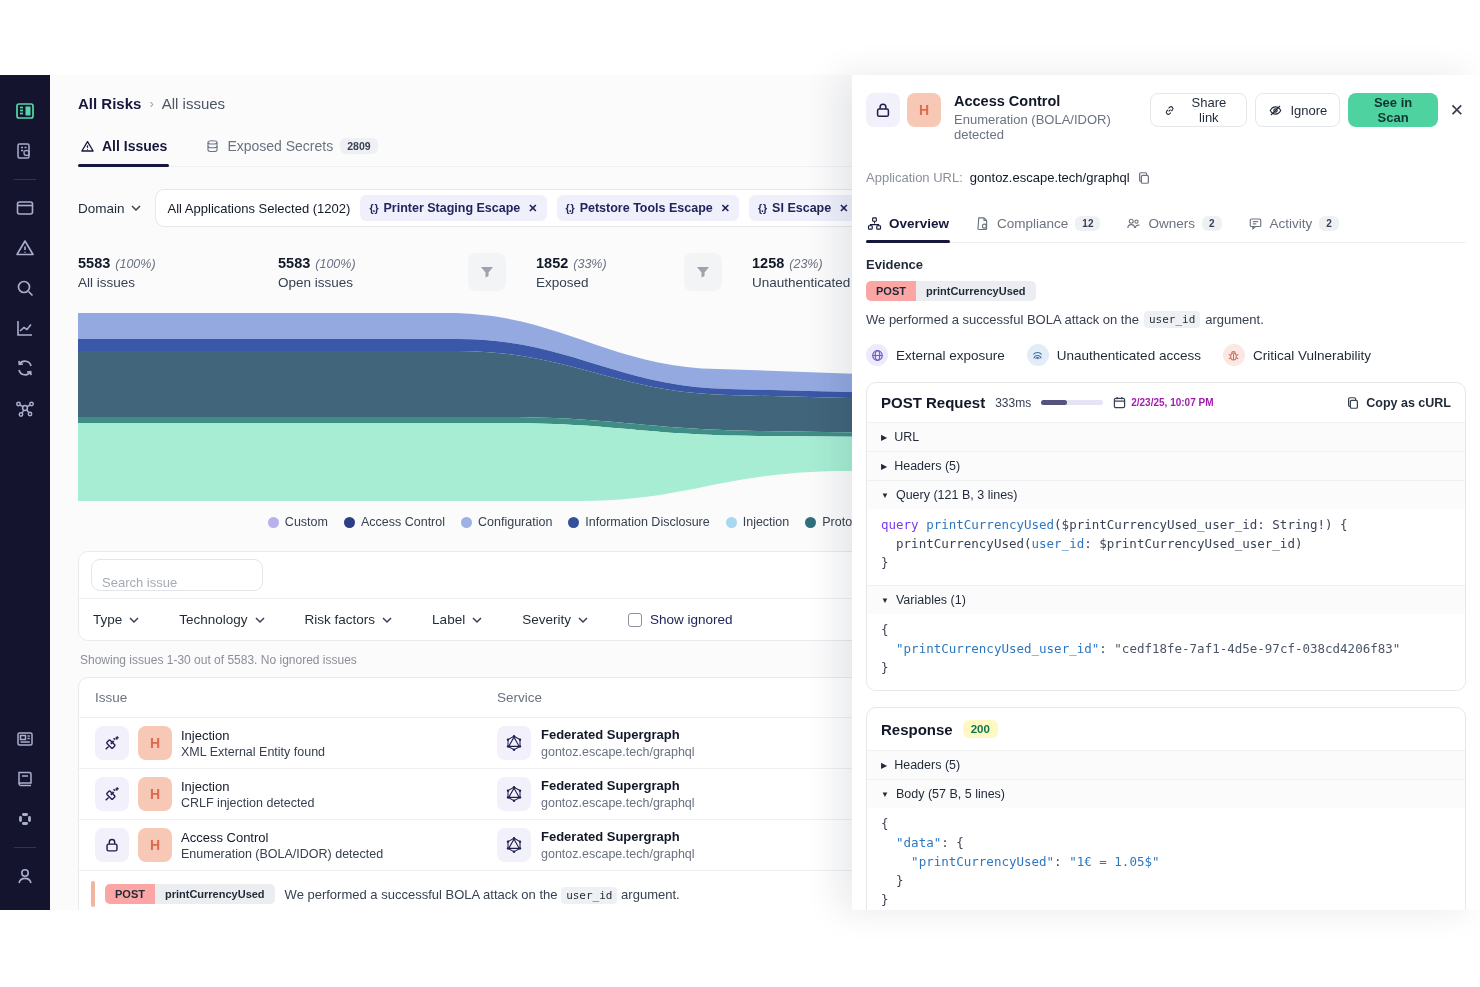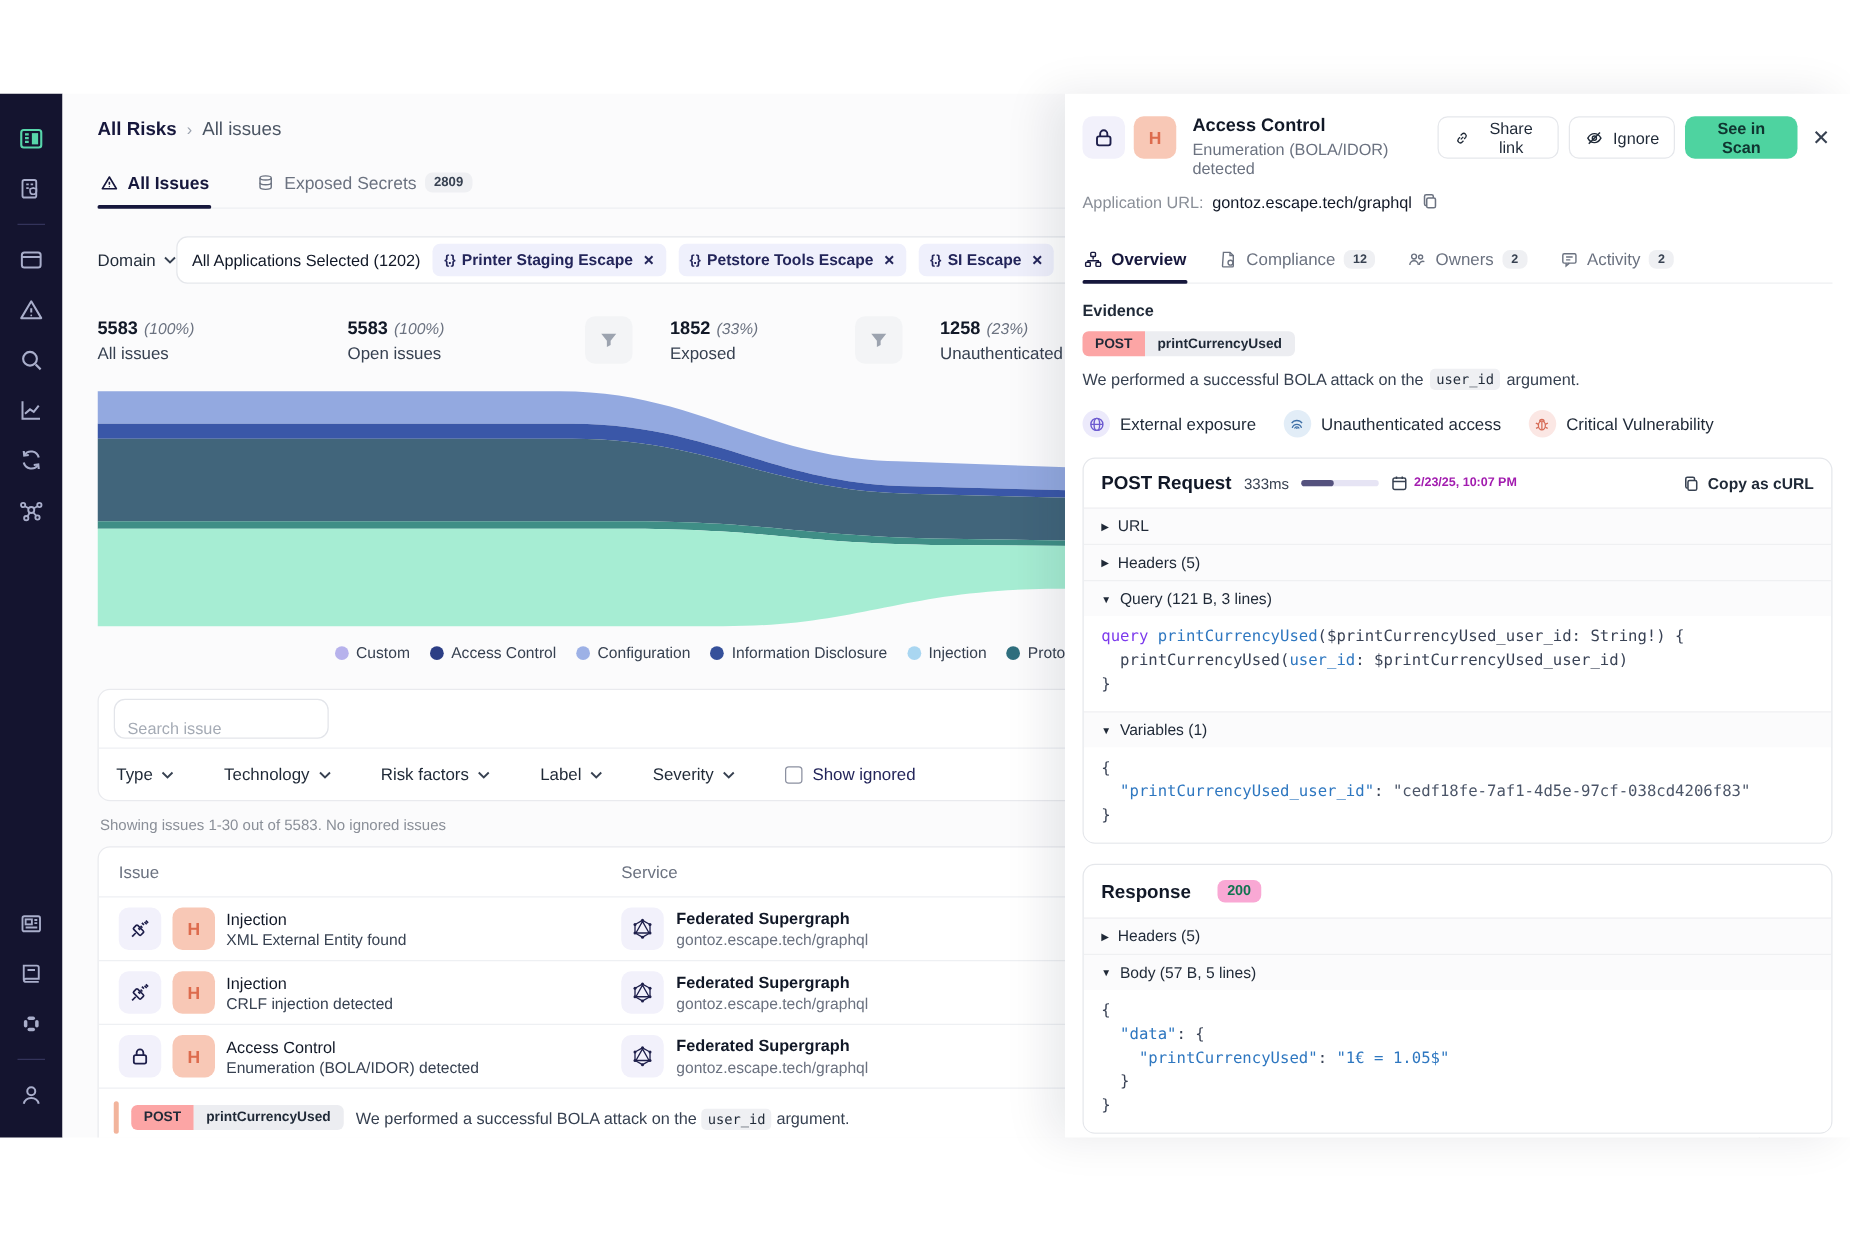--- a/index.html
+++ b/index.html
@@ -25,21 +25,21 @@
   .crumb-sep { color:#9CA3AF; font-size:13px; }
   .crumb-cur { color:#4B5563; }
 
   .tabs-row { display:flex; gap:34px; margin-top:22px; border-bottom:1px solid #EEEFF2; width:1352px; }
   .m-tab { display:flex; align-items:center; gap:7px; font-size:14px; color:#6B7280; padding:4px 2px 12px; cursor:pointer; position:relative; }
   .m-tab svg { width:15px; height:15px; }
   .m-tab.active { color:#16173C; font-weight:700; }
   .m-tab.active::after { content:""; position:absolute; left:0; right:0; bottom:-1px; height:3px; background:#16173C; border-radius:2px; }
   .badge-gray { background:#EFF0F3; color:#374151; font-size:10.5px; font-weight:700; padding:2px 7px; border-radius:6px; }
 
-  .domain-row { display:flex; align-items:center; margin-top:22px; }
+  .domain-row { display:flex; align-items:center; gap:14px; margin-top:22px; }
   .domain-btn { display:flex; align-items:center; gap:6px; font-size:13.5px; color:#1F2937; cursor:pointer; }
   .apps-box { display:flex; align-items:center; gap:10px; border:1px solid #E5E7EB; background:#fff; border-radius:9px; height:38px; padding:0 12px; width:1210px; overflow:hidden; }
   .apps-summary { font-size:13px; color:#111827; white-space:nowrap; }
   .app-chip { display:flex; align-items:center; gap:6px; background:#EFF0FC; color:#23255A; border-radius:6px; height:26px; padding:0 9px; font-size:12.5px; font-weight:600; white-space:nowrap; cursor:pointer; }
   .chip-brace { font-size:10.5px; font-weight:700; color:#23255A; letter-spacing:-1px; }
   .chip-x { color:#23255A; font-size:11px; margin-left:2px; }
 
   .stats-row { display:flex; align-items:center; margin-top:26px; }
   .stat { width:200px; }
   .stat .line1 { font-size:14.5px; }
@@ -100,21 +100,21 @@
   .p-title-grp { display:flex; gap:7px; align-items:flex-start; }
   .p-titles { margin-left:6px; }
   .p-titles .cat { font-size:14.5px; font-weight:700; color:#111827; }
   .p-titles .sub { font-size:13px; color:#6B7280; margin-top:3px; }
   .p-actions { margin-left:auto; display:flex; align-items:center; gap:8px; }
   .btn { display:flex; align-items:center; gap:7px; border:1px solid #E5E7EB; background:#fff; border-radius:8px; height:34px; padding:0 12px; font-size:13px; color:#1F2937; cursor:pointer; font-family:"Liberation Sans",sans-serif; }
   .btn svg { width:15px; height:15px; }
   .btn-green { background:#4ED3A0; border:none; color:#0F3530; font-weight:600; }
   .close-x { font-size:17px; color:#374151; cursor:pointer; padding:4px 2px 4px 4px; }
 
-  .app-url-row { display:flex; align-items:flex-start; gap:7px; margin-top:12px; font-size:13px; }
+  .app-url-row { display:flex; align-items:center; gap:7px; margin-top:28px; font-size:13px; }
   .app-url-row .lbl { color:#8A8F98; }
   .app-url-row .val { color:#111827; }
   .copy-ic { width:14px; height:14px; color:#6B7280; cursor:pointer; }
 
   .p-tabs { display:flex; gap:24px; margin-top:29px; border-bottom:1px solid #EEEFF2; }
   .p-tab { display:flex; align-items:center; gap:7px; font-size:13.5px; color:#6B7280; padding:2px 1px 11px; cursor:pointer; position:relative; }
   .p-tab svg { width:15px; height:15px; }
   .p-tab.active { color:#16173C; font-weight:700; }
   .p-tab.active::after { content:""; position:absolute; left:0; right:0; bottom:-1px; height:3px; background:#16173C; border-radius:2px; }
   .p-tab .badge-gray { font-size:10px; }
@@ -143,21 +143,21 @@
   .req-copy { margin-left:auto; display:flex; align-items:center; gap:6px; font-size:12.5px; font-weight:700; color:#1F2937; cursor:pointer; }
   .req-copy svg { width:14px; height:14px; color:#374151; }
   .sec-row { border-top:1px solid #EFF0F2; background:#FBFBFC; padding:7px 14px; font-size:12.5px; color:#1F2937; display:flex; align-items:center; gap:7px; cursor:pointer; }
   .caret { font-size:8px; color:#1F2937; }
   .code-block { border-top:none; padding:6px 14px 13px; font-family:"DejaVu Sans Mono", monospace; font-size:12.5px; line-height:19px; white-space:pre; background:#fff; }
   .c-kw { color:#7C3AED; }
   .c-id { color:#2E77C0; }
   .c-pl { color:#3A4356; }
   .c-str { color:#4B5568; }
   .resp-head { display:flex; align-items:center; gap:10px; padding:12px 14px; }
-  .badge-200 { background:#f9a8d4; color:#11734F; font-size:11.5px; font-weight:700; border-radius:6px; padding:3px 8px;margin-left:11px; }
+  .badge-200 { background:#fef9c3; color:#11734F; font-size:11.5px; font-weight:700; border-radius:6px; padding:3px 8px; }
 </style>
 </head>
 <body>
 
 <div class="canvas">
 <div class="app">
 
   <aside class="sidebar">
     <div class="sb-icon active">
       <svg viewBox="0 0 20 20" fill="none" stroke="currentColor" stroke-width="1.7">

